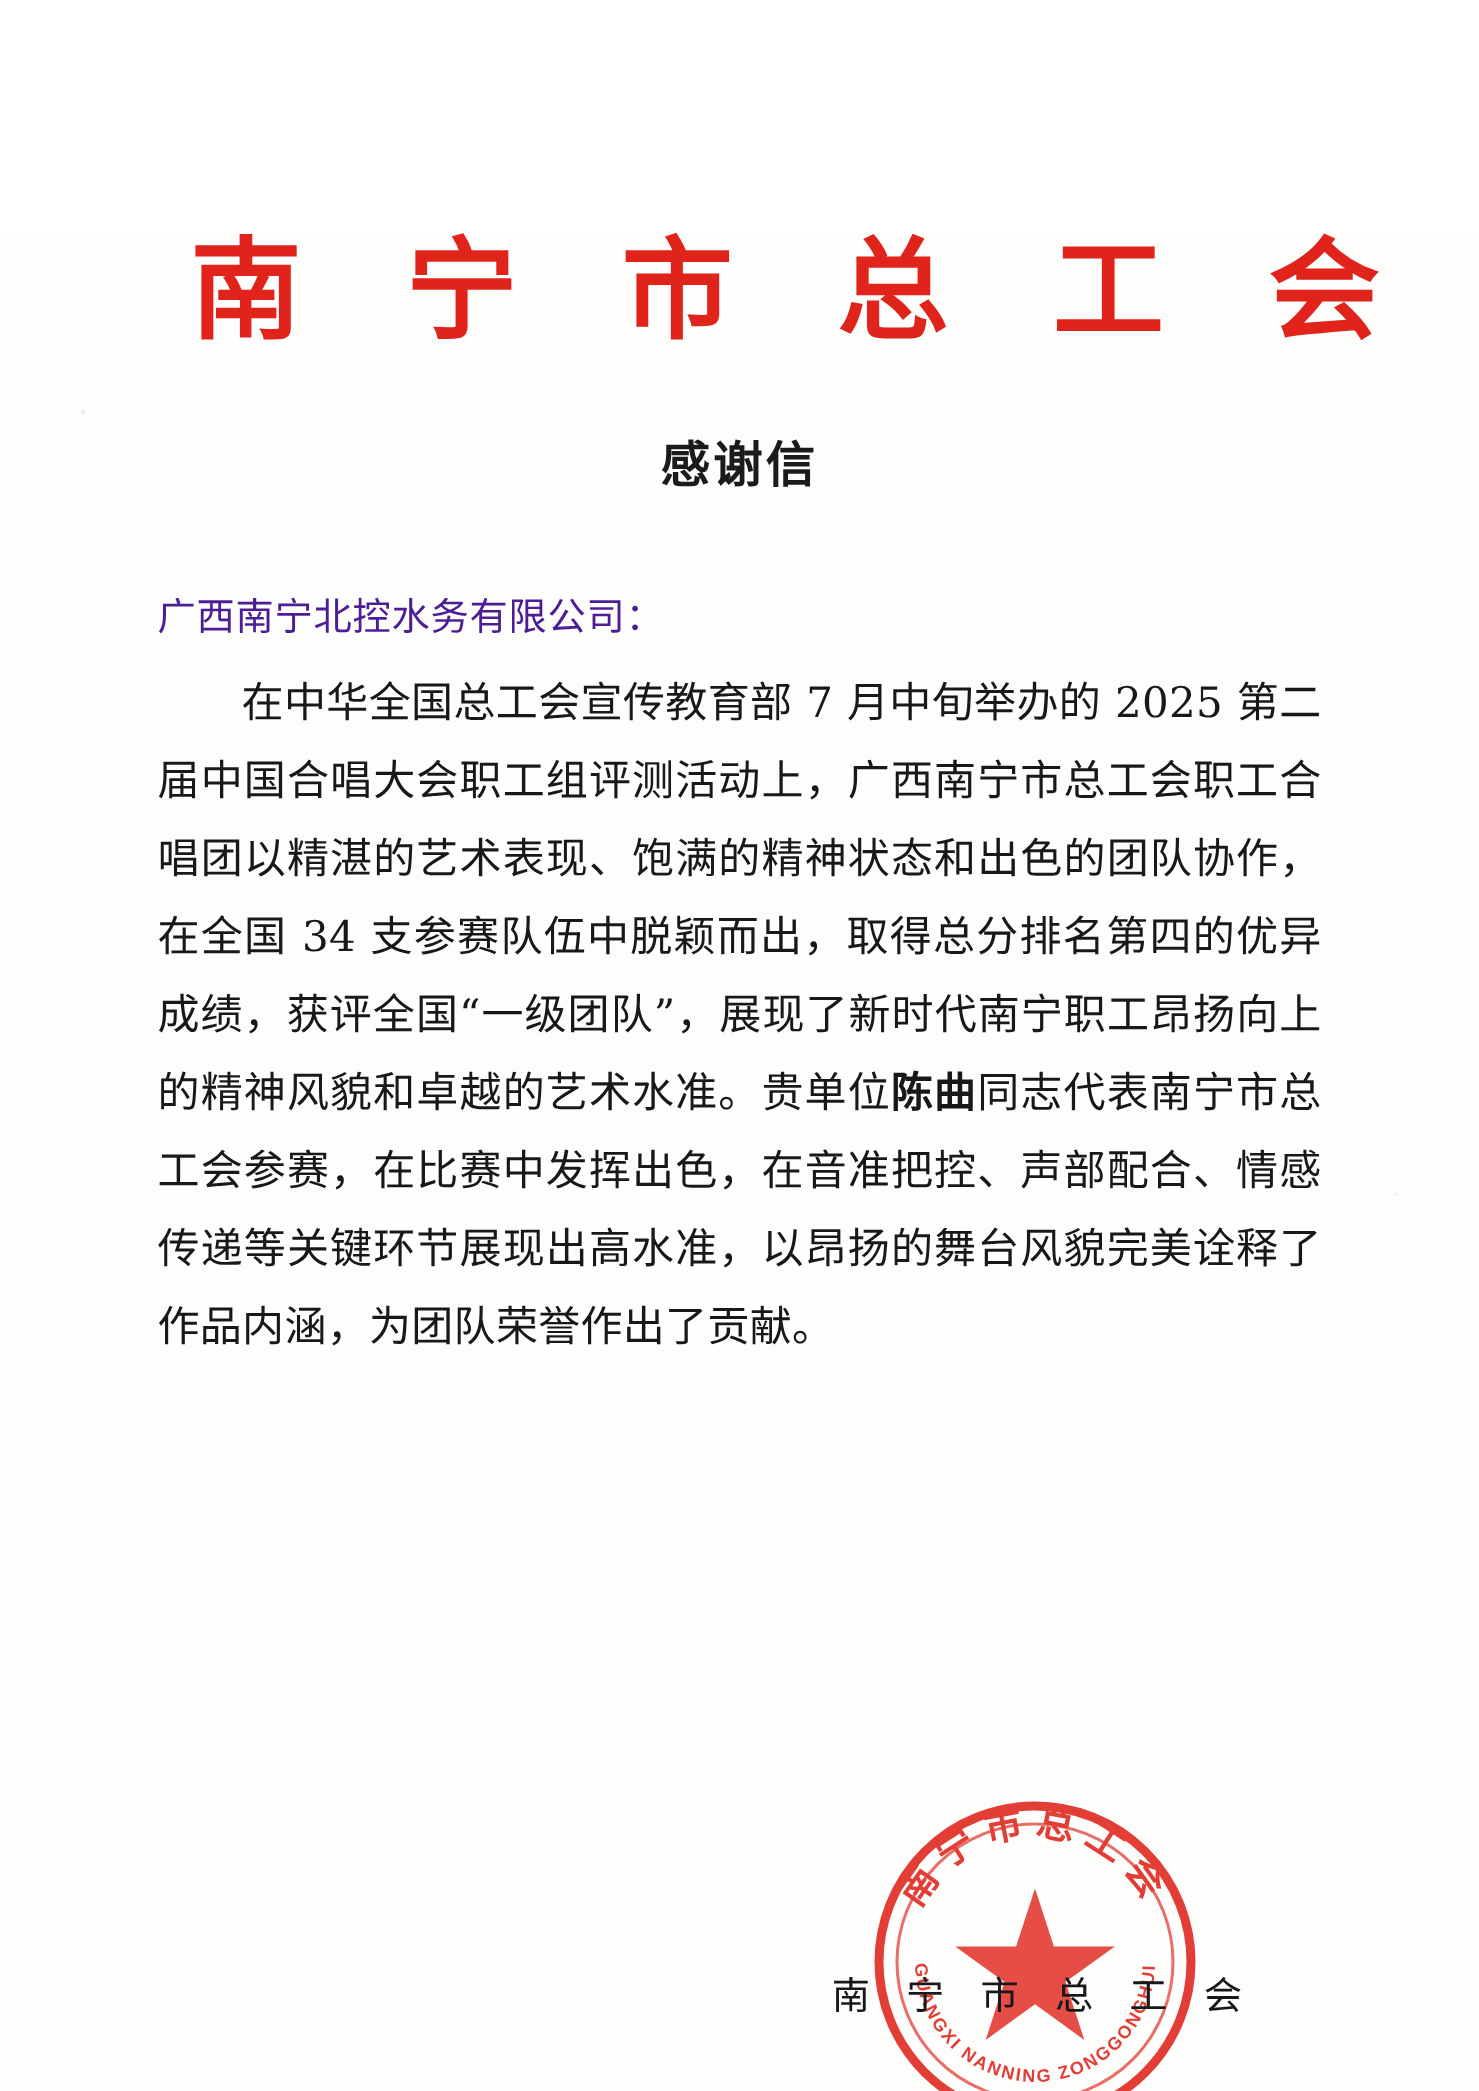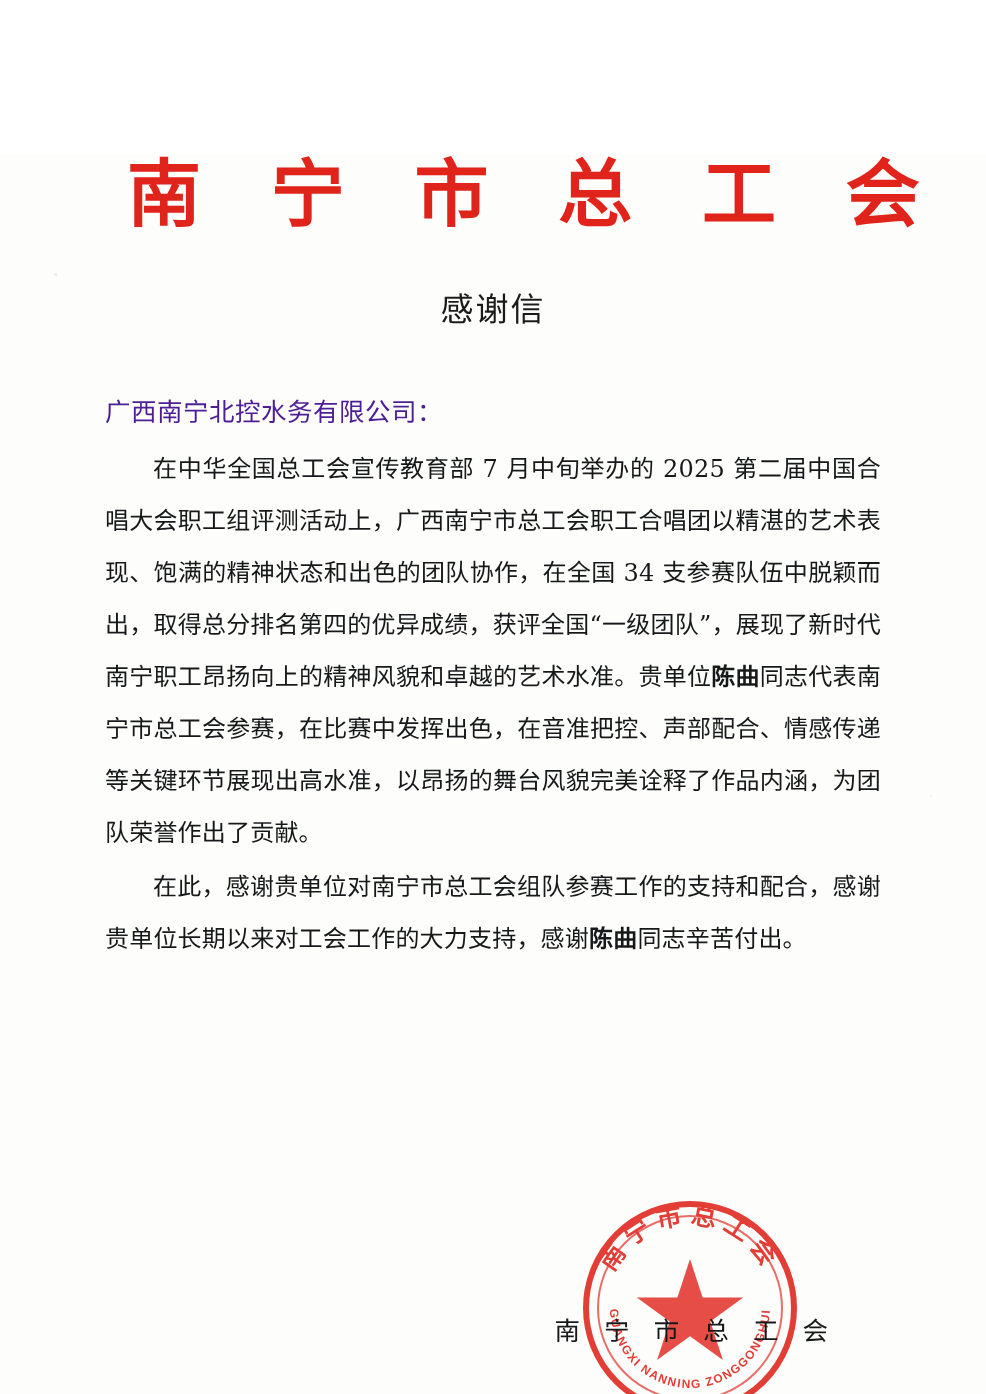--- a/index.html
+++ b/index.html
@@ -36,37 +36,37 @@
     letter-spacing: 22px;
     text-indent: 22px;
     white-space: nowrap;
   }
 
   
   .doc-title {
     margin-top: 48px;
     text-align: center;
     font-size: 33px;
-    font-weight: 400;
+    font-weight: 700;
     color: #1b1b1b;
     letter-spacing: 2px;
   }
 
   
   .addressee {
     margin-top: 62px;
     font-size: 25.5px;
     color: #4c1d95;
     letter-spacing: 0.5px;
     line-height: 1.5;
   }
 
   .body-text {
     margin-top: 12px;
-    font-size: 24px;
+    font-size: 28px;
     color: #17181a;
     line-height: 52px;
     text-align: justify;
     text-justify: inter-ideograph;
     letter-spacing: 0.2px;
   }
 
   .para {
     text-indent: 2em;
     margin: 0;
@@ -126,21 +126,20 @@
 <div class="page">
 
   <div class="masthead">南 宁 市 总 工 会</div>
 
   <div class="doc-title">感谢信</div>
 
   <div class="addressee">广西南宁北控水务有限公司：</div>
 
   <div class="body-text">
     <p class="para">在中华全国总工会宣传教育部 7 月中旬举办的 2025 第二届中国合唱大会职工组评测活动上，广西南宁市总工会职工合唱团以精湛的艺术表现、饱满的精神状态和出色的团队协作，在全国 34 支参赛队伍中脱颖而出，取得总分排名第四的优异成绩，获评全国“一级团队”，展现了新时代南宁职工昂扬向上的精神风貌和卓越的艺术水准。贵单位<span class="bold-name">陈曲</span>同志代表南宁市总工会参赛，在比赛中发挥出色，在音准把控、声部配合、情感传递等关键环节展现出高水准，以昂扬的舞台风貌完美诠释了作品内涵，为团队荣誉作出了贡献。</p>
-    <p class="para">在此，感谢贵单位对南宁市总工会组队参赛工作的支持和配合，感谢贵单位长期以来对工会工作的大力支持，感谢<span class="bold-name">陈曲</span>同志辛苦付出。</p>
   </div>
 
   <div class="seal">
     <svg width="222" height="222" viewBox="0 0 222 222" xmlns="http://www.w3.org/2000/svg">
       <g fill="none" stroke="#e0241b" stroke-width="6">
         <circle cx="111" cy="111" r="104"></circle>
       </g>
       <g fill="none" stroke="#e0241b" stroke-width="2" opacity="0.75">
         <circle cx="111" cy="111" r="92"></circle>
       </g>

